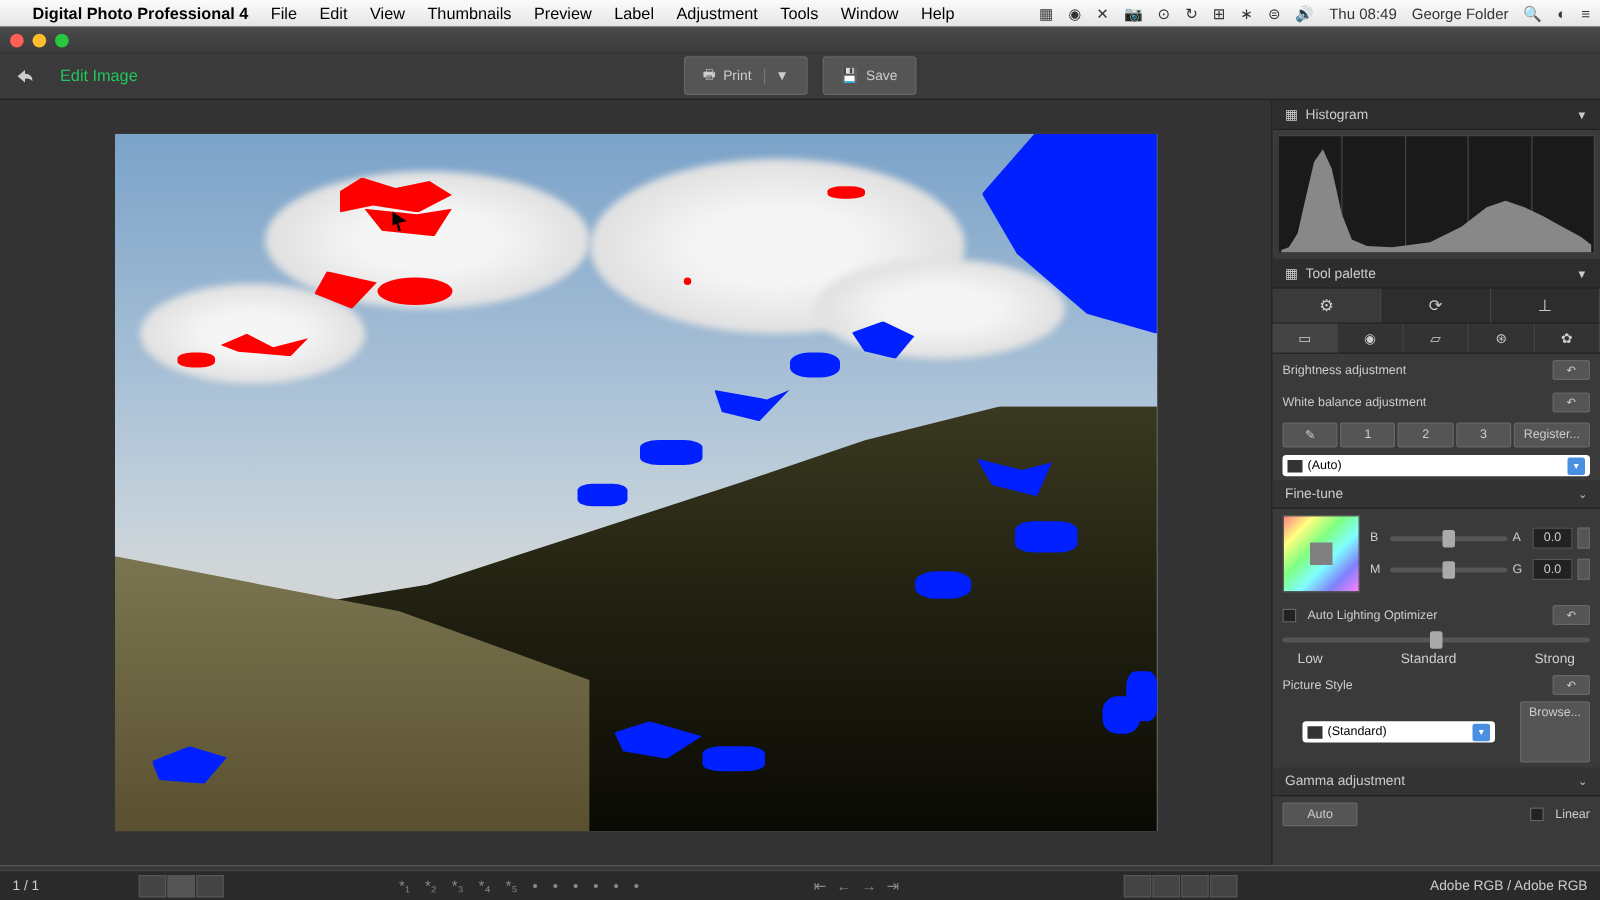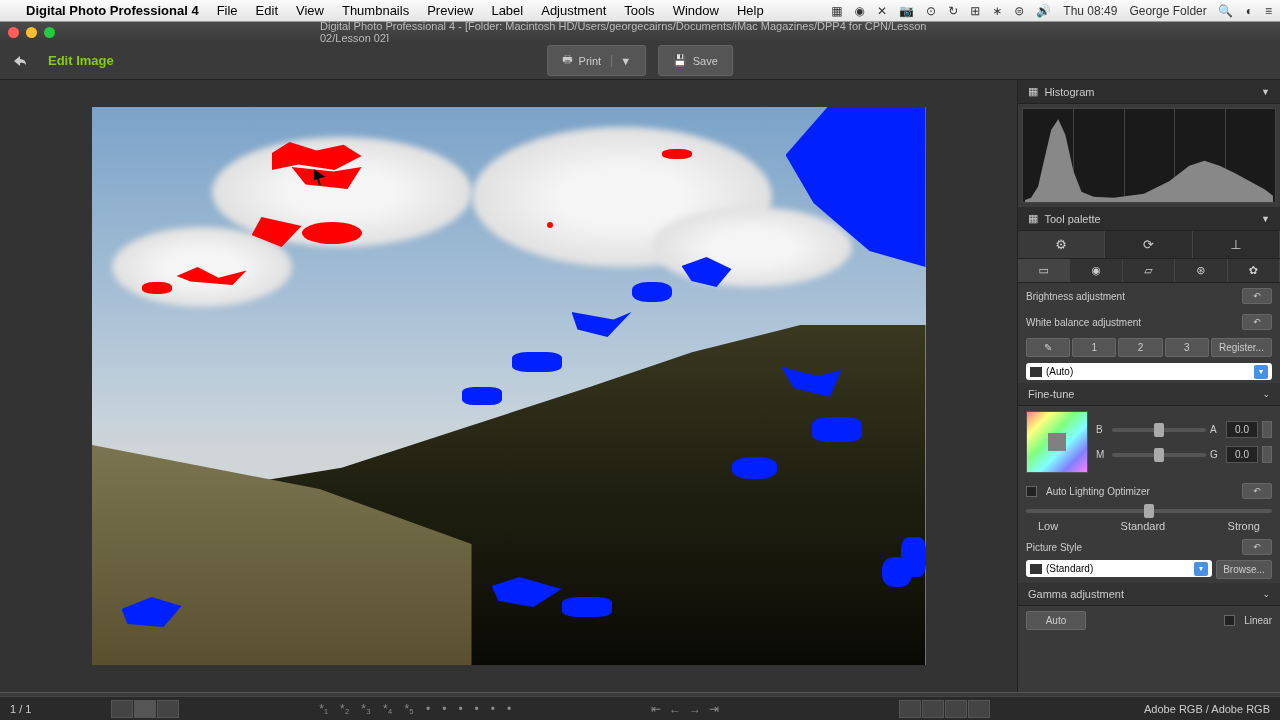--- a/index.html
+++ b/index.html
@@ -10,21 +10,21 @@
 .apple{font-size:15px;margin-right:14px}
 .menubar-right{margin-left:auto;display:flex;align-items:center;gap:12px}
 .menubar-right span{margin:0;font-size:12px;color:#333}
 .titlebar{height:20px;background:linear-gradient(#4a4a4a,#3a3a3a);display:flex;align-items:center;padding:0 8px;position:relative}
 .traffic{display:flex;gap:7px}
 .traffic div{width:11px;height:11px;border-radius:50%}
 .tRed{background:#ff5f57}.tYel{background:#febc2e}.tGrn{background:#28c840}
 .winTitle{position:absolute;left:50%;transform:translateX(-50%);color:#bbb;font-size:11px}
 .toolbar{height:38px;background:#3a3a3a;display:flex;align-items:center;padding:0 10px;border-bottom:1px solid #222}
 .undoBtn{width:20px;height:20px;margin-right:18px}
-.modeLabel{color:#84cc16;font-size:13px;font-weight:700}
+.modeLabel{color:#22c55e;font-size:13px;font-weight:400}
 .tbCenter{position:absolute;left:50%;transform:translateX(-50%);display:flex;gap:12px}
 .tbBtn{background:#555;border:1px solid #666;border-radius:3px;padding:5px 14px;display:flex;align-items:center;gap:6px;color:#fff;font-size:12px;cursor:pointer}
 .tbBtn .drop{border-left:1px solid #777;padding-left:8px;margin-left:4px}
 .main{display:flex;height:calc(100% - 22px - 20px - 38px - 28px)}
 .canvas{flex:1;background:#333;display:flex;align-items:center;justify-content:center;position:relative}
 .photo{width:834px;height:558px;position:relative;overflow:hidden}
 .sky{position:absolute;inset:0;background:linear-gradient(180deg,#7ba3c9 0%,#a8c0d6 35%,#c5d2db 55%,#d0d5d8 62%)}
 .cloud{position:absolute;background:radial-gradient(ellipse,#f5f5f5 30%,#e0e0e0 70%,transparent);border-radius:50%;filter:blur(3px)}
 .hill{position:absolute;background:linear-gradient(180deg,#3a3820 0%,#1f1f10 50%,#0a0a05 100%)}
 .redW{position:absolute;background:#ff0000}
@@ -114,21 +114,20 @@
     <span>≡</span>
   </div>
 </div>
 
 <div class="titlebar">
   <div class="traffic">
     <div class="tRed"></div>
     <div class="tYel"></div>
     <div class="tGrn"></div>
   </div>
-  <div class="winTitle">Digital Photo Professional 4 - [Folder: Macintosh HD/Users/georgecairns/Documents/iMac Magazines/DPP4 for CPN/Lesson 02/Lesson 02]</div>
 </div>
 
 <div class="toolbar" style="position:relative">
   <svg class="undoBtn" viewBox="0 0 20 20">
       <path d="M4 10 L10 5 L10 8 Q16 8 16 14 Q14 11 10 12 L10 15 Z" fill="#ccc"></path>
     </svg>
   <span class="modeLabel">Edit Image</span>
   <div class="tbCenter">
     <div class="tbBtn">
       <span>🖶</span>
@@ -281,21 +280,21 @@
       <span>Low</span>
       <span>Standard</span>
       <span>Strong</span>
     </div>
 
     <div class="ctrlRow">
       <span class="ctrlLabel">Picture Style</span>
       <div class="resetBtn">↶</div>
     </div>
     <div style="display:flex;gap:4px;padding:0 8px 4px">
-      <div class="dropdown" style="margin:0;flex:1">
+      <div class="dropdown" style="margin:16px;flex:1">
         <div class="camIc"></div>
         <span>(Standard)</span>
         <div class="ddBtn">▾</div>
       </div>
       <div class="wbBtn" style="flex:0 0 56px">Browse...</div>
     </div>
 
     <div class="panelHdr" style="background:#333">
       <span>Gamma adjustment</span>
       <span class="exp">⌄</span>

